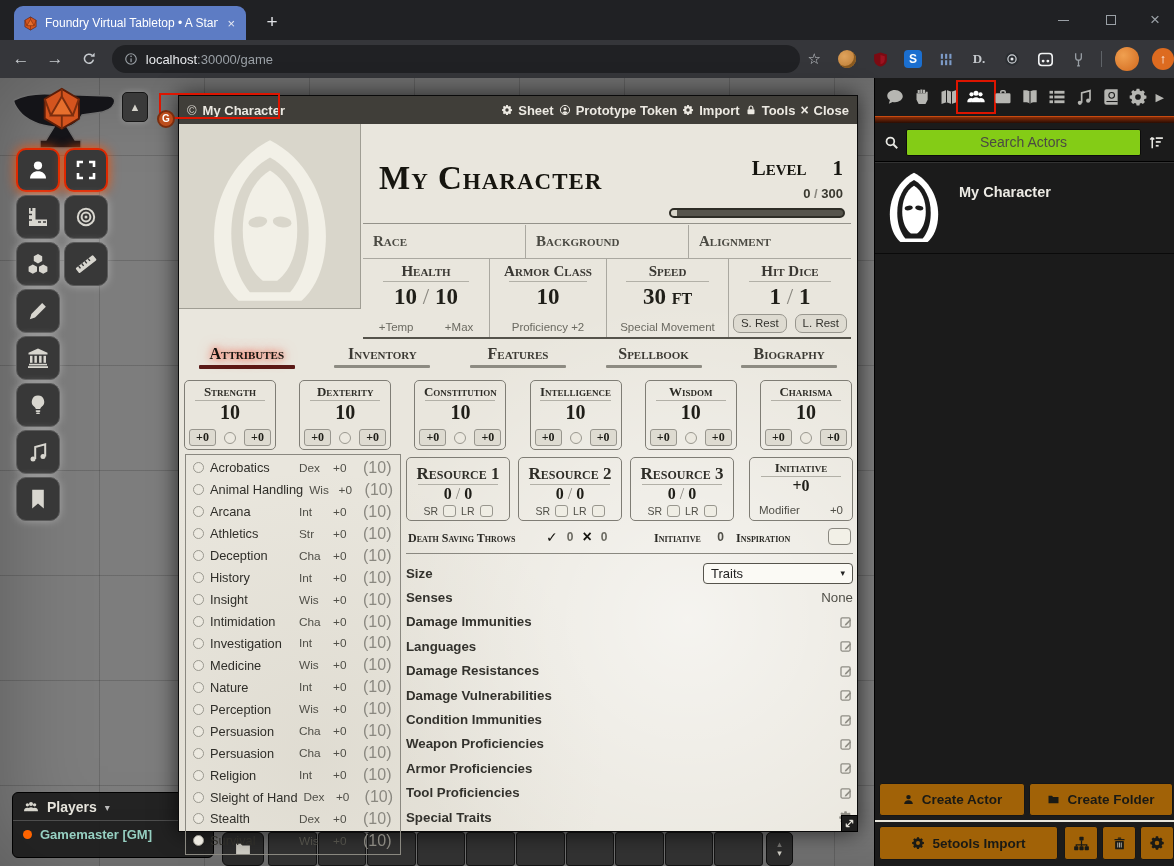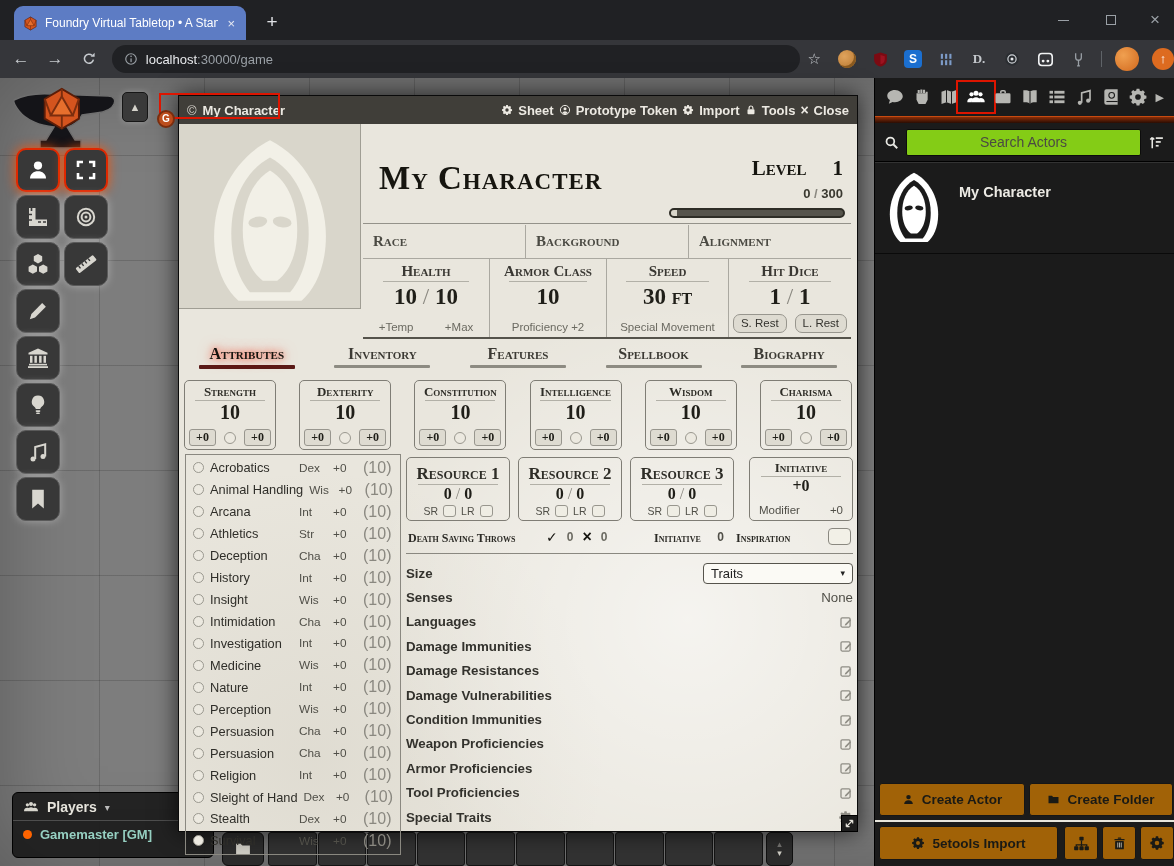--- a/index.html
+++ b/index.html
@@ -962,28 +962,28 @@
             <span class="car">▾</span>
           </span>
         </div>
         <div class="trow">
           <span class="trlbl">Senses</span>
           <span class="trval">None</span>
         </div>
         <div>
 
             <div class="trow">
-              <span class="trlbl">Languages</span>
+              <span class="trlbl">Damage Immunities</span>
               <svg class="editicon">
                 <use href="#i-pensq"></use>
               </svg>
             </div>
 
             <div class="trow">
-              <span class="trlbl">Damage Immunities</span>
+              <span class="trlbl">Languages</span>
               <svg class="editicon">
                 <use href="#i-pensq"></use>
               </svg>
             </div>
 
             <div class="trow">
               <span class="trlbl">Damage Resistances</span>
               <svg class="editicon">
                 <use href="#i-pensq"></use>
               </svg>

